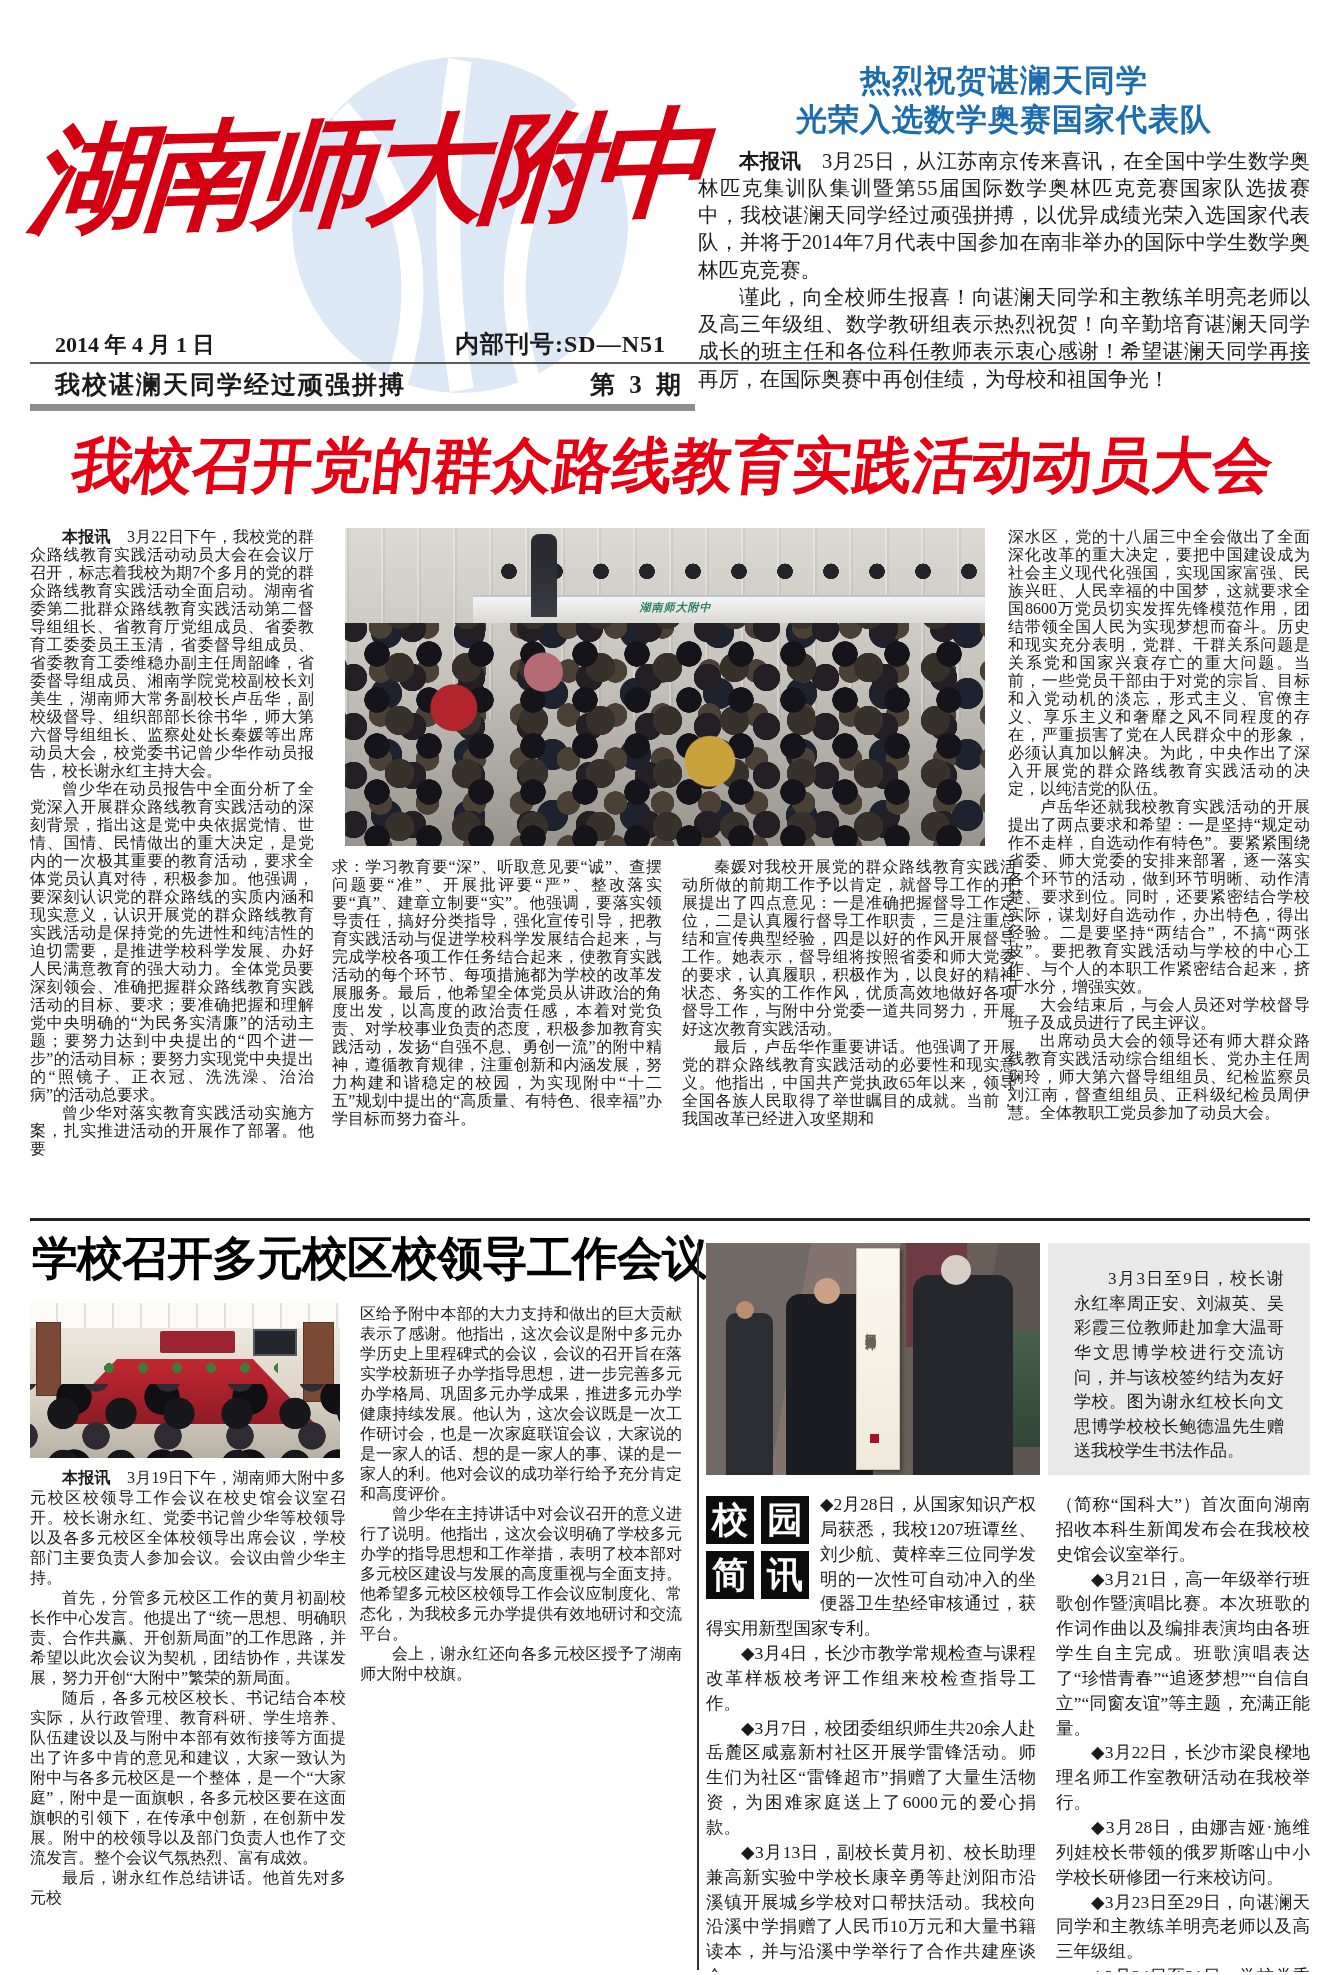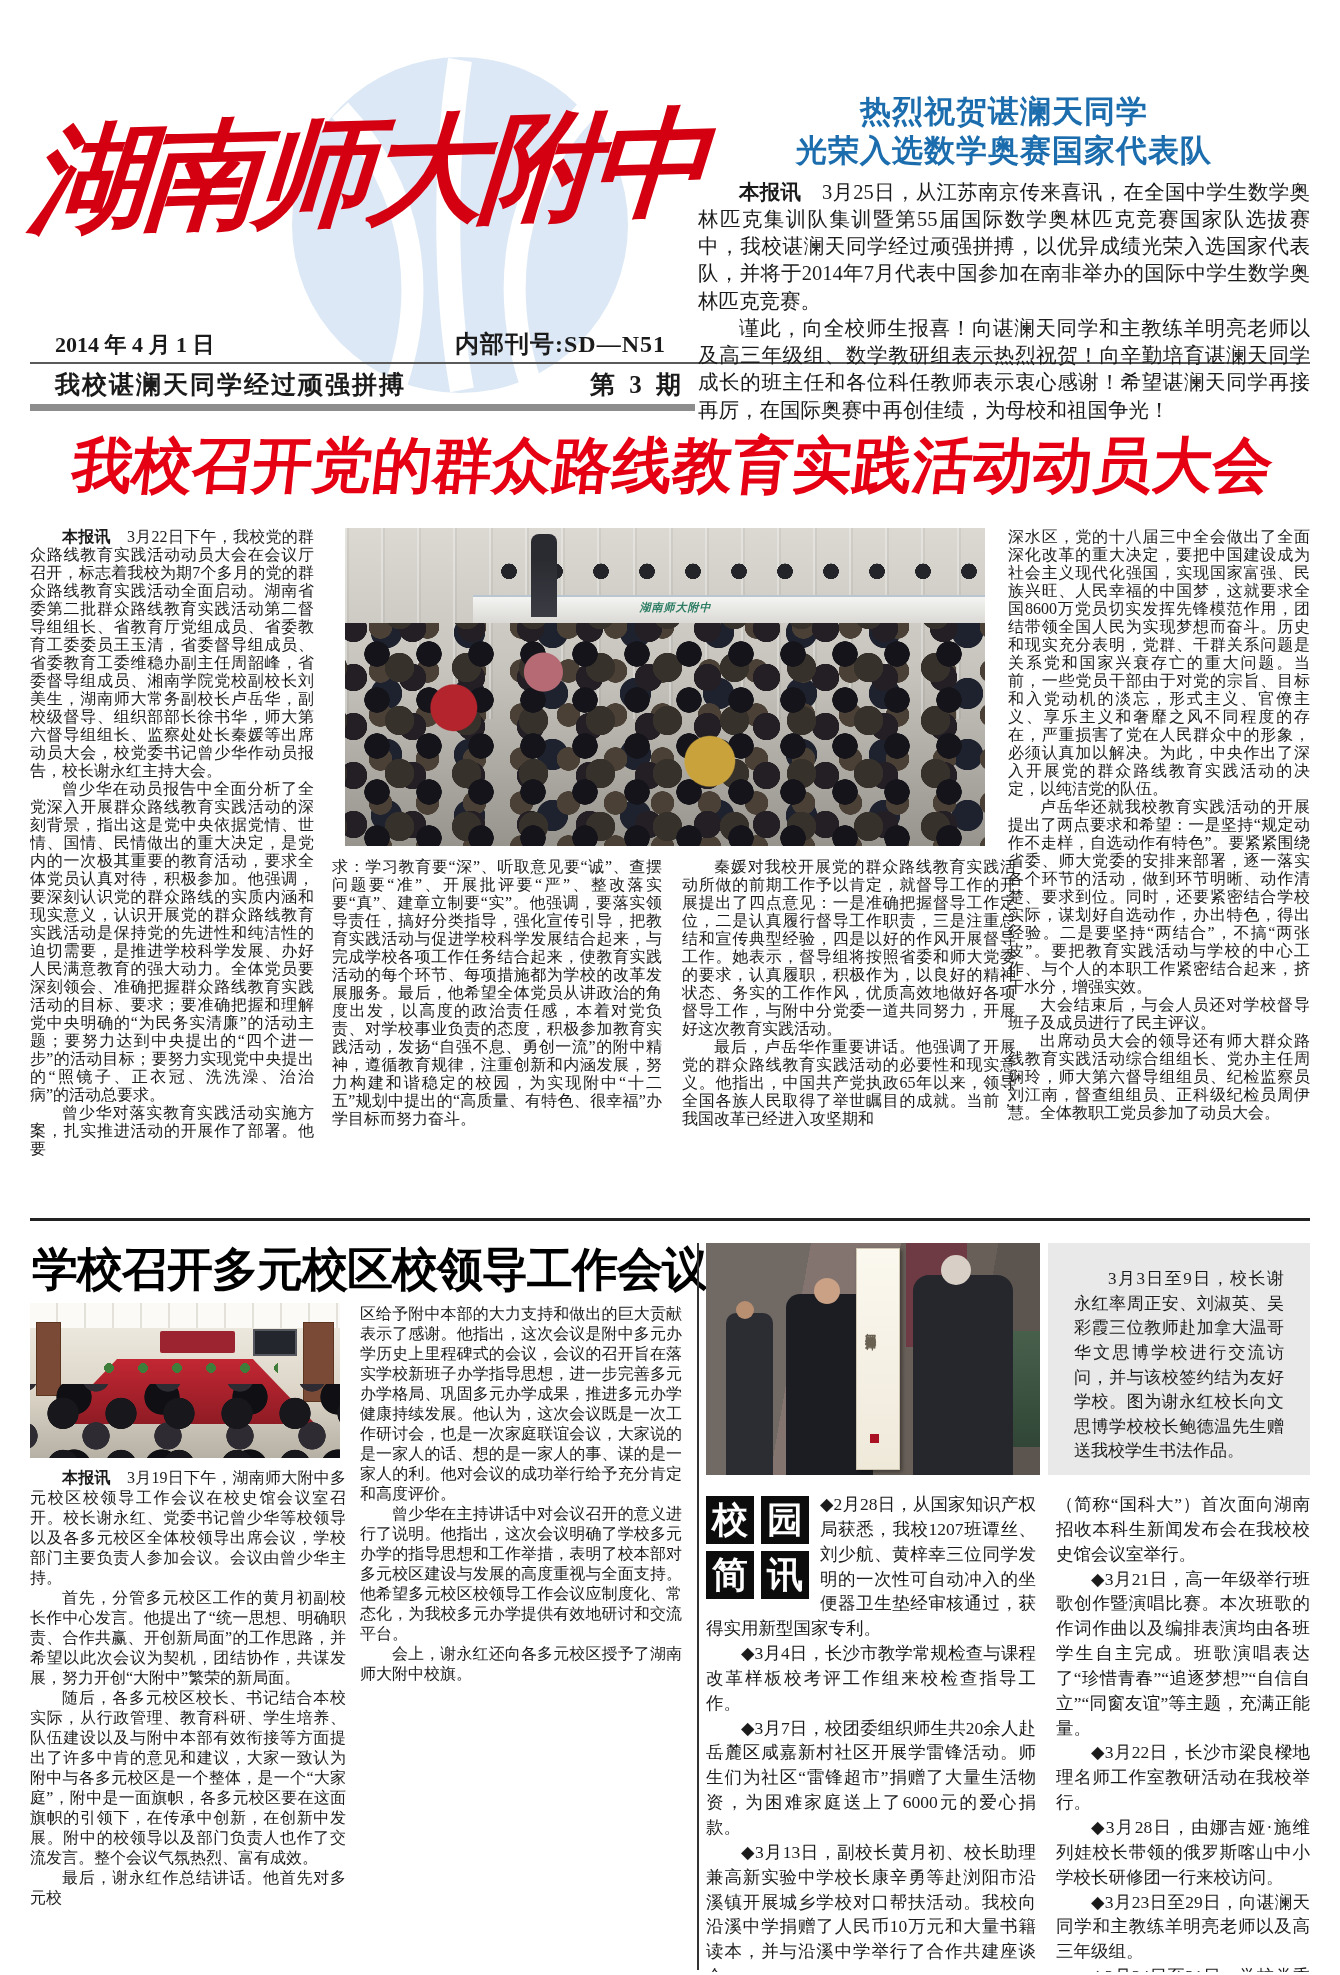--- a/index.html
+++ b/index.html
@@ -16,21 +16,21 @@
   .date-row{position:absolute;left:55px;top:330px;width:1255px;height:30px;font-weight:700;font-size:22px;}
   .date-text{position:absolute;left:0;top:0;}
   .issue-label{position:absolute;left:400px;top:-2px;font-size:24px;letter-spacing:1px;}
   .rule-thin{position:absolute;left:30px;top:362px;width:1280px;height:2px;background:#5a5a5a;}
   .org-row{position:absolute;left:55px;top:368px;width:640px;height:32px;font-weight:700;font-size:25px;}
   .org-text{position:absolute;left:0;top:0;letter-spacing:2px;}
   .issue-no{position:absolute;right:10px;top:0;letter-spacing:4px;}
   .rule-thick{position:absolute;left:30px;top:404px;width:665px;height:7px;background:#8d8d8d;}
 
   
-  .tr-article{position:absolute;left:698px;top:62px;width:612px;margin-top:31px;}
+  .tr-article{position:absolute;left:698px;top:62px;width:612px;}
   .tr-title{font-weight:900;font-size:31px;line-height:1.25;text-align:center;
             color:var(--accent_blue,#1c6dad);font-family:"Liberation Sans",sans-serif;letter-spacing:1px;}
   .tr-body{margin-top:8px;font-size:20.5px;line-height:1.33;text-align:justify;}
   .tr-body p{margin:0;}
   .ind{text-indent:2em;}
   b.lead{font-weight:700;}
 
   
   .main-headline{position:absolute;left:30px;top:420px;width:1285px;height:96px;
       font-family:"Liberation Sans","DejaVu Sans",sans-serif;font-weight:900;
@@ -70,21 +70,21 @@
         radial-gradient(circle 12px at 50% 50%,#4a4036 96%,transparent),
         radial-gradient(circle 16px at 50% 50%,#1d222e 96%,transparent);
       background-size:auto,auto,auto,52px 46px,67px 53px,59px 49px,47px 44px,83px 61px;
       background-position:0 0,0 0,0 0,6px 8px,21px 18px,38px 30px,12px 26px,0 40px;
       background-repeat:no-repeat,no-repeat,no-repeat,repeat,repeat,repeat,repeat,repeat;}
 
   
   .divider2{position:absolute;left:30px;top:1218px;width:1280px;height:2.5px;background:#222;}
   .second-headline{position:absolute;left:32px;top:1230px;width:660px;height:62px;
       font-weight:900;font-size:46px;line-height:58px;color:#000;text-align:center;
-      white-space:nowrap;font-family:"Liberation Serif",serif;letter-spacing:-1px;margin-top:11px;}
+      white-space:nowrap;font-family:"Liberation Serif",serif;letter-spacing:-1px;}
   .scol{position:absolute;font-size:16px;line-height:20px;text-align:justify;overflow:hidden;}
   .scol p{margin:0;}
   .s-col1{left:30px;top:1468px;width:316px;height:502px;}
   .s-col2{left:360px;top:1304px;width:322px;height:666px;}
 
   
   .photo2{position:absolute;left:30px;top:1303px;width:310px;height:155px;overflow:hidden;
       background:linear-gradient(#f3efe6,#ddd6c9 55%,#b7b1a5);}
   .p2-ceil{position:absolute;left:0;top:0;width:100%;height:16%;
       background:repeating-linear-gradient(90deg,#fbfaf7 0 26px,#e4e1da 26px 28px);}

